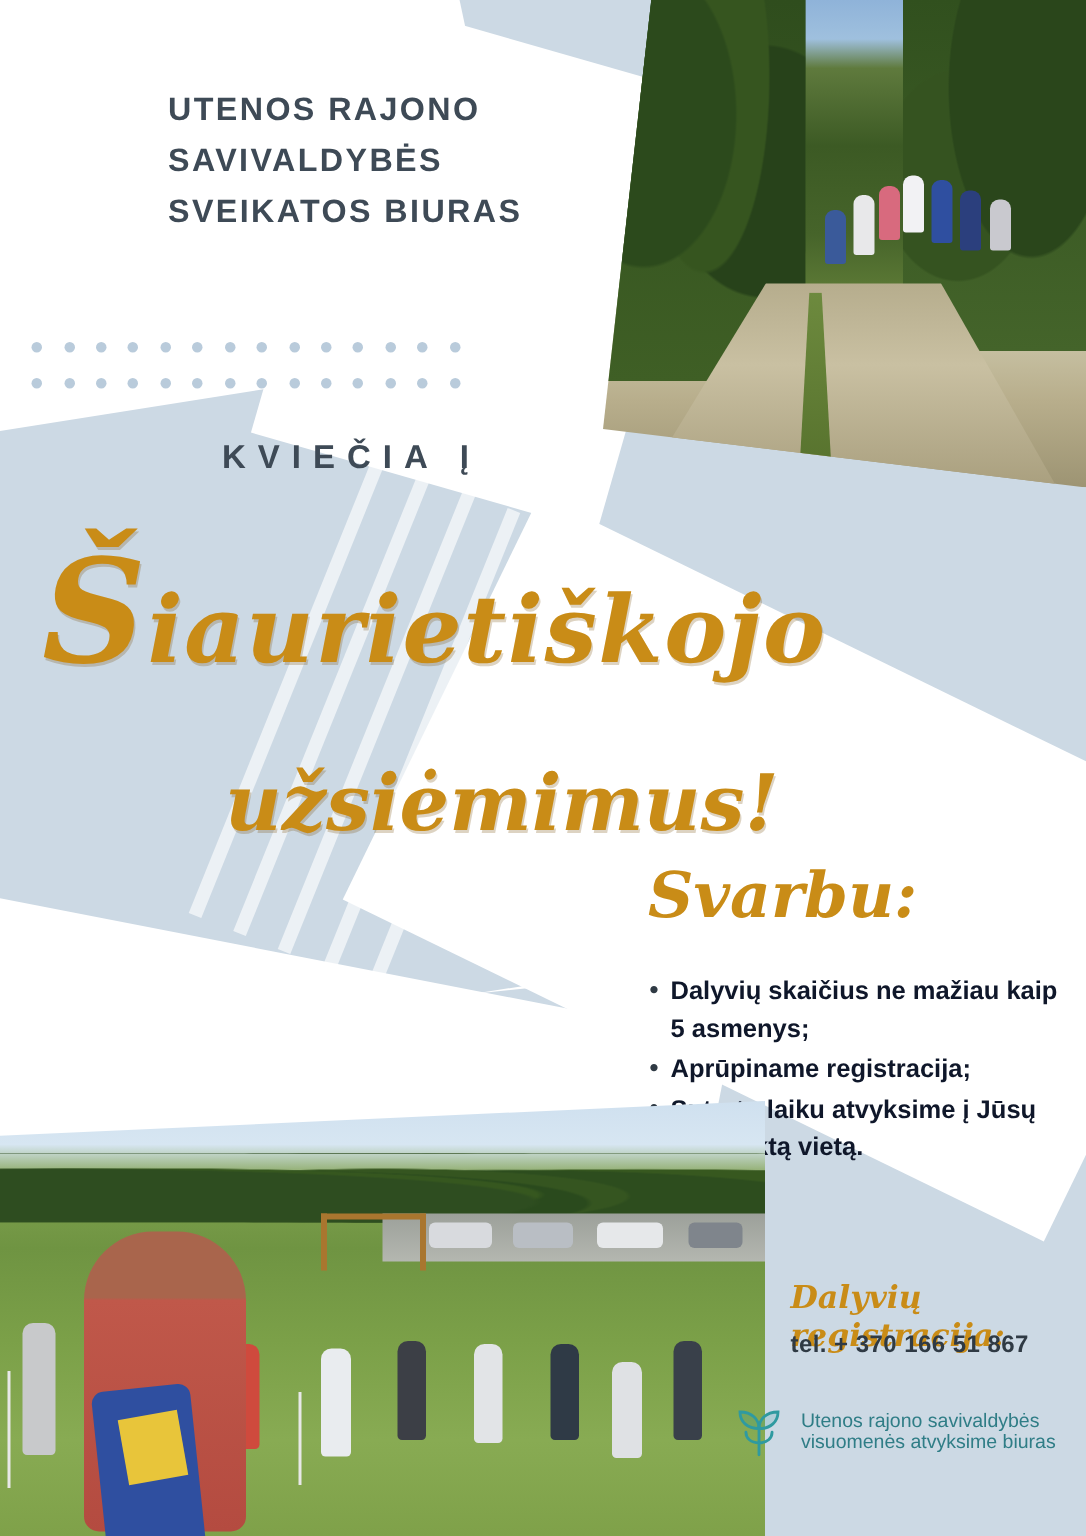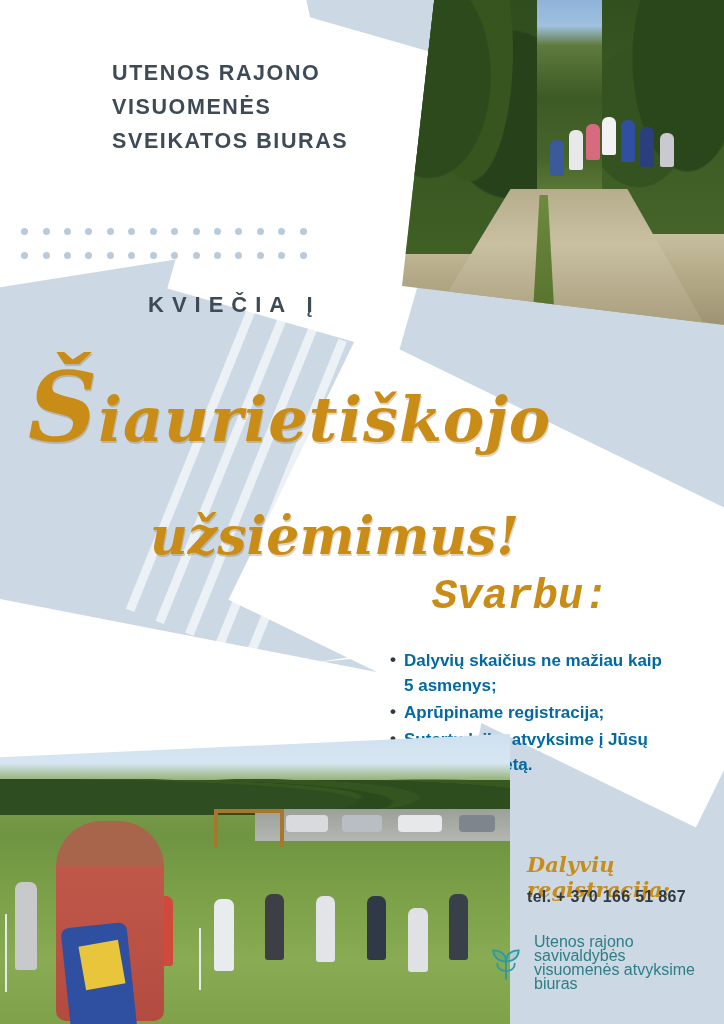--- a/index.html
+++ b/index.html
@@ -267,29 +267,28 @@
     line-height: 1;
     text-shadow: 1px 2px 0 rgba(120,80,10,.25);
   }
 
   .svarbu {
     position: absolute;
     top: 576px;
     left: 432px;
     font-size: 42px;
     line-height: 1;
-    font-family: Liberation Mono, monospace;
   }
 
   .bullets {
     position: absolute;
     top: 648px;
-    left: 388px;
+    left: 431px;
     width: 280px;
-    color: #0369a1;
+    color: #0f172a;
     font-size: 17px;
     font-weight: bold;
     line-height: 25px;
   }
   .bullets ul { margin: 0; padding: 0 0 0 16px; list-style: none; }
   .bullets li { position: relative; margin-bottom: 2px; }
   .bullets li::before {
     content: "•";
     position: absolute;
     left: -14px;
@@ -322,21 +321,21 @@
     align-items: center;
     gap: 9px;
   }
   .logo-mark {
     width: 38px;
     height: 38px;
     flex: 0 0 38px;
   }
   .logo-text {
     color: #2f7d86;
-    font-size: 16px;
+    font-size: 13px;
     line-height: 14px;
   }
 </style>
 </head>
 <body>
 
 <div class="poster">
 
   <div class="bg-shape shape-top-right"></div>
   <div class="bg-shape shape-mid"></div>
@@ -395,21 +394,21 @@
   <div class="stripes">
     <i style="left:10px"></i>
       <i style="left:42px"></i>
       <i style="left:74px"></i>
       <i style="left:106px"></i>
       <i style="left:138px"></i>
   </div>
 
   <div class="org-title">
     <div>UTENOS RAJONO</div>
-    <div>VISUOMENĖS</div>
+    <div>SAVIVALDYBĖS</div>
     <div>SVEIKATOS BIURAS</div>
   </div>
 
   <div class="kvieca">KVIEČIA Į</div>
 
   <div class="script main-title-1">
     <span class="bigcap">Š</span><span>iaurietiškojo</span>
   </div>
   <div class="script main-title-3">užsiėmimus!</div>
 

